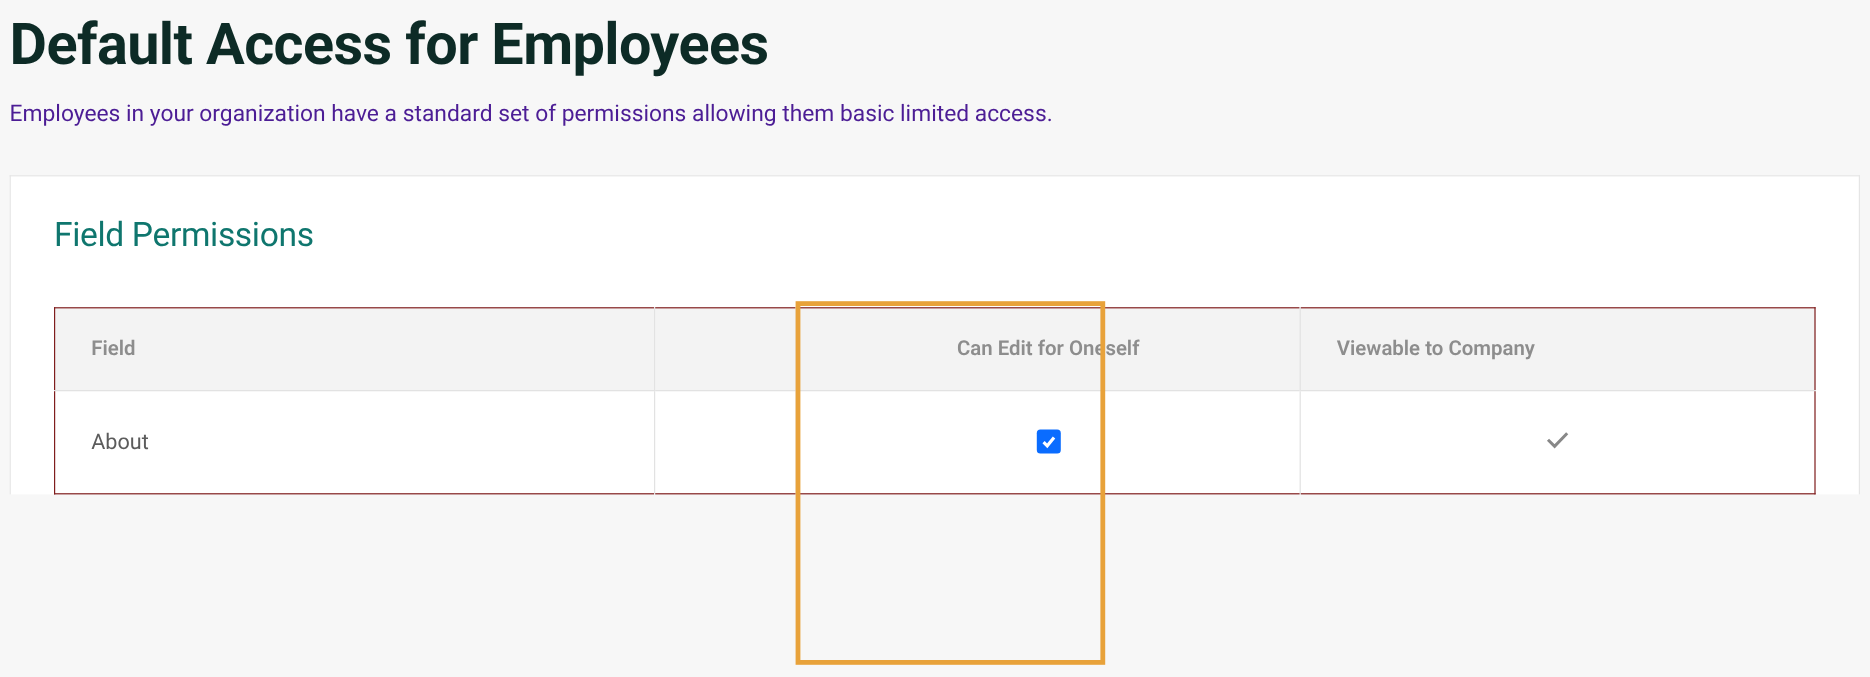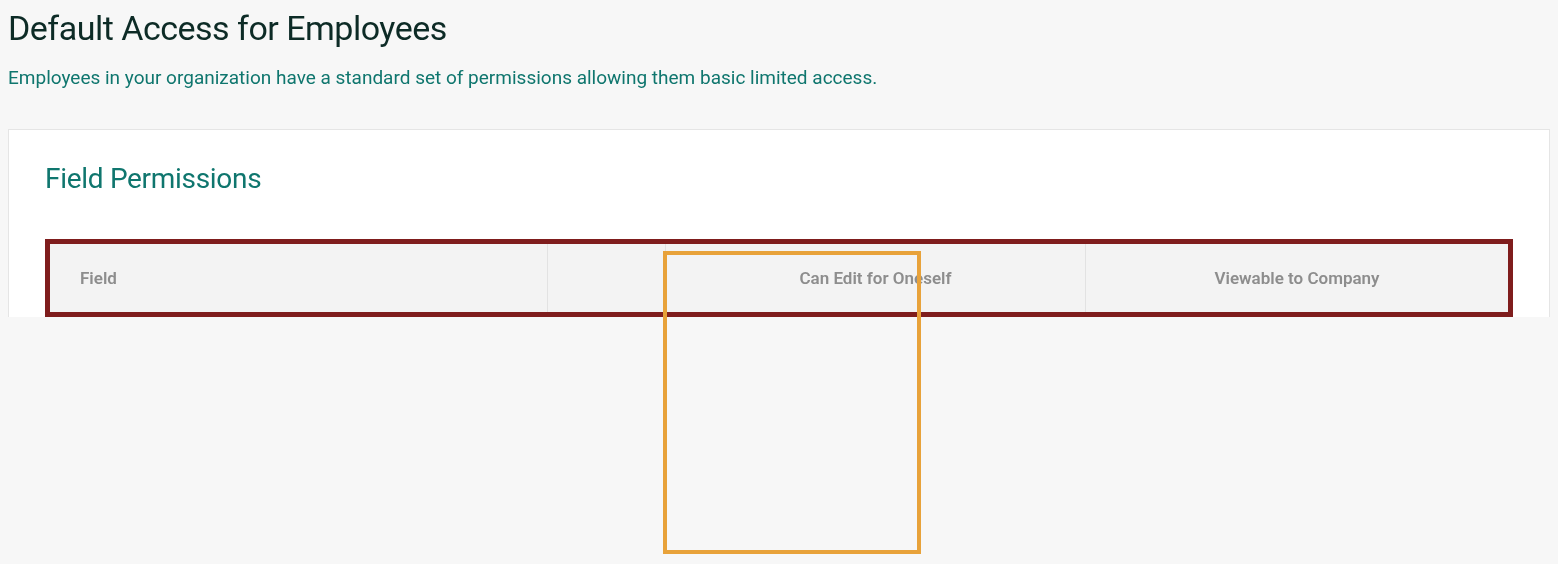--- a/index.html
+++ b/index.html
@@ -11,49 +11,49 @@
       font-family: -apple-system, BlinkMacSystemFont, 'Segoe UI', Roboto, Helvetica, Arial, sans-serif;
       background-color: #f7f7f7;
       width: 1558px;
       height: 564px;
       overflow: hidden;
     }
     .page-container {
       padding: 8px 8px 0 8px;
     }
     .page-title {
-      font-size: 34px;
-      font-weight: 400;
+      font-size: 48px;
+      font-weight: 700;
       color: #0d2b26;
       margin-bottom: 18px;
       letter-spacing: -0.5px;
     }
     .page-subtitle {
       font-size: 19px;
       font-weight: 400;
-      color: #0f766e;
+      color: #4c1d95;
       margin-bottom: 40px;
     }
     .card {
       background-color: #ffffff;
       border: 1px solid #e5e5e5;
       border-bottom: none;
       padding: 32px 36px 0 36px;
     }
     .section-title {
       font-size: 28px;
       font-weight: 400;
       color: #0f766e;
       margin-bottom: 44px;
       letter-spacing: -0.3px;
     }
     .permissions-table {
       width: 100%;
       border-collapse: collapse;
-      border: 5px solid #7f1d1d;
+      border: 1px solid #7f1d1d;
     }
     .permissions-table thead tr {
       background-color: #f3f3f3;
     }
     .permissions-table th {
       text-align: left;
       font-size: 17px;
       font-weight: 600;
       color: #8d8d8d;
       padding: 24px 30px;
@@ -63,21 +63,21 @@
       width: 500px;
     }
     .permissions-table th.col-spacer {
       width: 118px;
     }
     .permissions-table th.col-edit {
       width: 420px;
       text-align: center;
     }
     .permissions-table th.col-view {
-      text-align: center;
+      text-align: left;
       border-right: none;
     }
     .permissions-table td {
       font-size: 18px;
       color: #5c5c5c;
       padding: 28px 30px;
       border-top: 1px solid #e2e2e2;
       border-right: 1px solid #e2e2e2;
       vertical-align: middle;
     }
@@ -141,18 +141,36 @@
     <table class="permissions-table">
       <thead>
         <tr>
           <th class="col-field">Field</th>
           <th class="col-spacer"></th>
           <th class="col-edit">Can Edit for Oneself</th>
           <th class="col-view">Viewable to Company</th>
         </tr>
       </thead>
       <tbody>
+        <tr>
+          <td>About</td>
+          <td></td>
+          <td class="cell-center">
+            <span class="checkbox">
+              <svg viewBox="0 0 16 16">
+                  <polyline points="3,8.5 6.5,12 13,4"></polyline>
+                </svg>
+            </span>
+          </td>
+          <td class="cell-center">
+            <span class="static-check">
+              <svg viewBox="0 0 24 24">
+                  <polyline points="4,12.5 9.5,18 20,7"></polyline>
+                </svg>
+            </span>
+          </td>
+        </tr>
       </tbody>
     </table>
   </div>
 </div>
 
 <div class="highlight-box"></div>
 
 </body></html>

